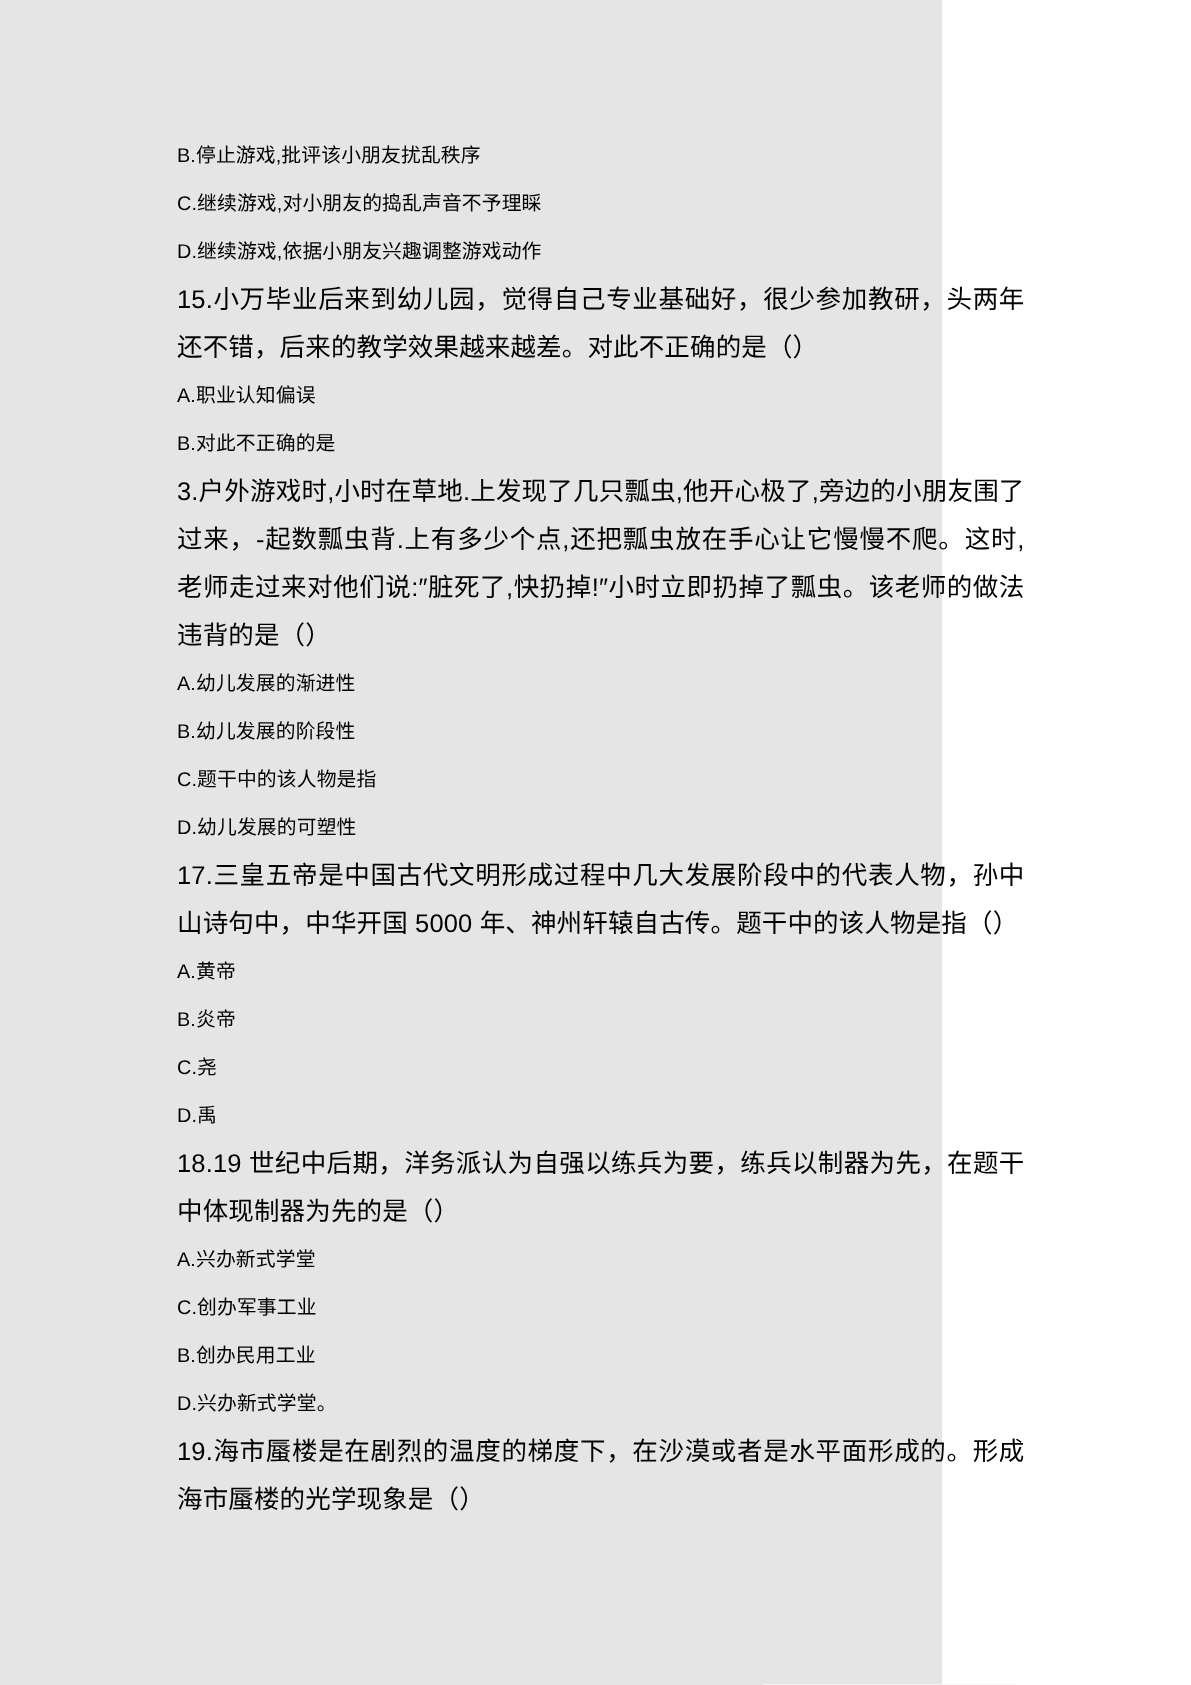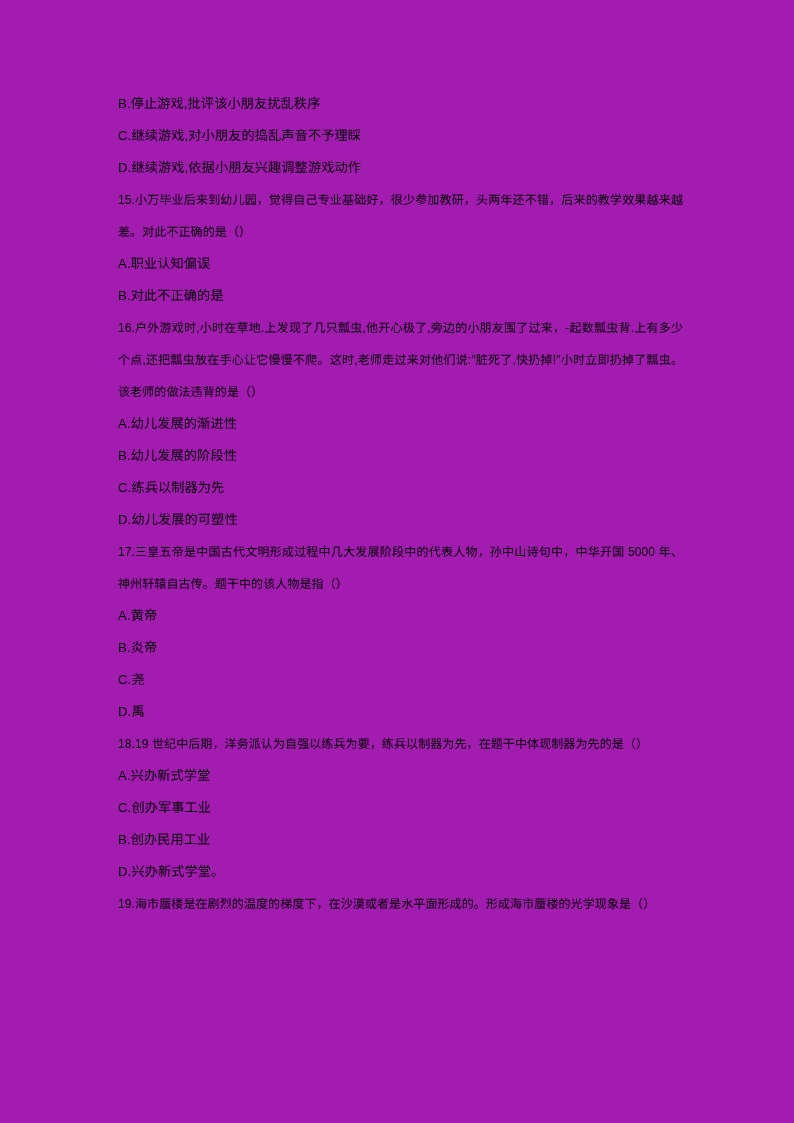--- a/index.html
+++ b/index.html
@@ -10,37 +10,37 @@
   }
   body {
     width: 794px;
     height: 1123px;
     font-family: "Liberation Sans", "DejaVu Sans", sans-serif;
     color: #000000;
     -webkit-font-smoothing: none;
   }
   .page {
     position: relative;
-    width: 794px;
+    width: 628px;
     height: 1123px;
     box-sizing: border-box;
     padding: 88px 111px 0 118px;
-    background: #a21caf;
+    background: #e5e5e5;
   }
   .doc-body {
     width: 565px;
   }
   
   .question-block {
     margin: 0;
     padding: 0;
   }
   .stem {
     margin: 0;
-    font-size: 12px;
+    font-size: 17px;
     line-height: 32px;
     text-align: justify;
     text-justify: inter-ideograph;
     letter-spacing: 0.1px;
     word-break: break-all;
   }
   .option {
     margin: 0;
     font-size: 13.2px;
     line-height: 32px;
@@ -60,24 +60,24 @@
       <p class="option">D.继续游戏,依据小朋友兴趣调整游戏动作</p>
     </div>
 
     <div class="question-block">
       <p class="stem">15.小万毕业后来到幼儿园，觉得自己专业基础好，很少参加教研，头两年还不错，后来的教学效果越来越差。对此不正确的是（）</p>
       <p class="option">A.职业认知偏误</p>
       <p class="option">B.对此不正确的是</p>
     </div>
 
     <div class="question-block">
-      <p class="stem">16.户外游戏时,小时在草地.上发现了几只瓢虫,他开心极了,旁边的小朋友围了过来，-起数瓢虫背.上有多少个点,还把瓢虫放在手心让它慢慢不爬。这时,老师走过来对他们说:″脏死了,快扔掉!″小时立即扔掉了瓢虫。该老师的做法违背的是（）</p>
+      <p class="stem">3.户外游戏时,小时在草地.上发现了几只瓢虫,他开心极了,旁边的小朋友围了过来，-起数瓢虫背.上有多少个点,还把瓢虫放在手心让它慢慢不爬。这时,老师走过来对他们说:″脏死了,快扔掉!″小时立即扔掉了瓢虫。该老师的做法违背的是（）</p>
       <p class="option">A.幼儿发展的渐进性</p>
       <p class="option">B.幼儿发展的阶段性</p>
-      <p class="option">C.练兵以制器为先</p>
+      <p class="option">C.题干中的该人物是指</p>
       <p class="option">D.幼儿发展的可塑性</p>
     </div>
 
     <div class="question-block">
       <p class="stem">17.三皇五帝是中国古代文明形成过程中几大发展阶段中的代表人物，孙中山诗句中，中华开国 5000 年、神州轩辕自古传。题干中的该人物是指（）</p>
       <p class="option">A.黄帝</p>
       <p class="option">B.炎帝</p>
       <p class="option">C.尧</p>
       <p class="option">D.禹</p>
     </div>

